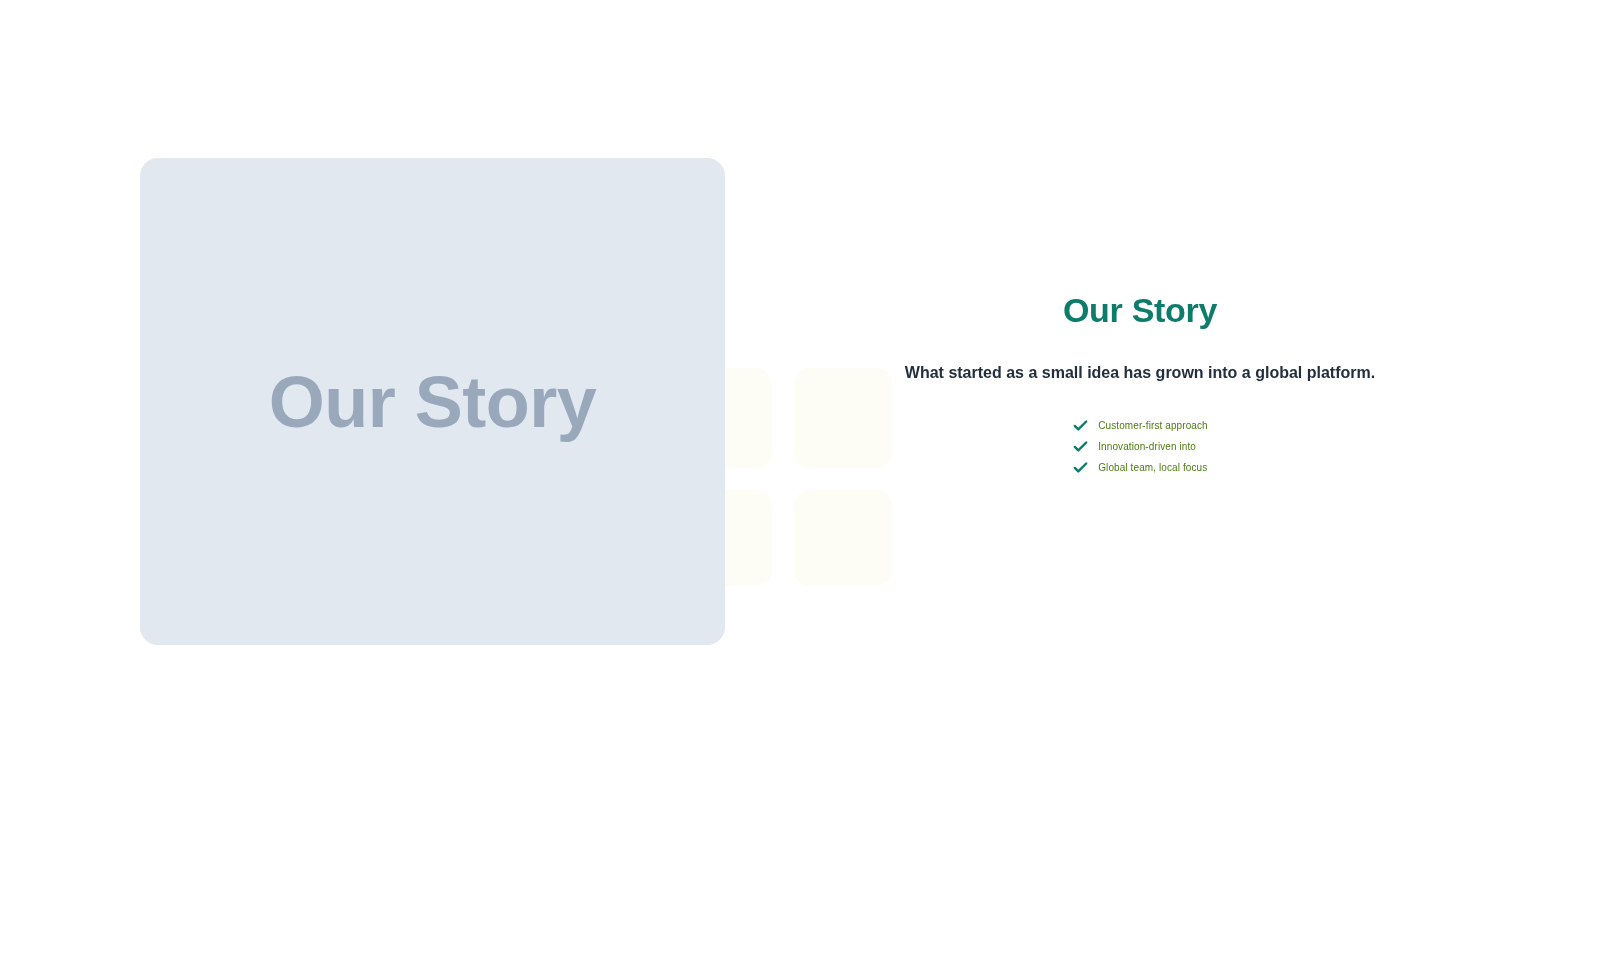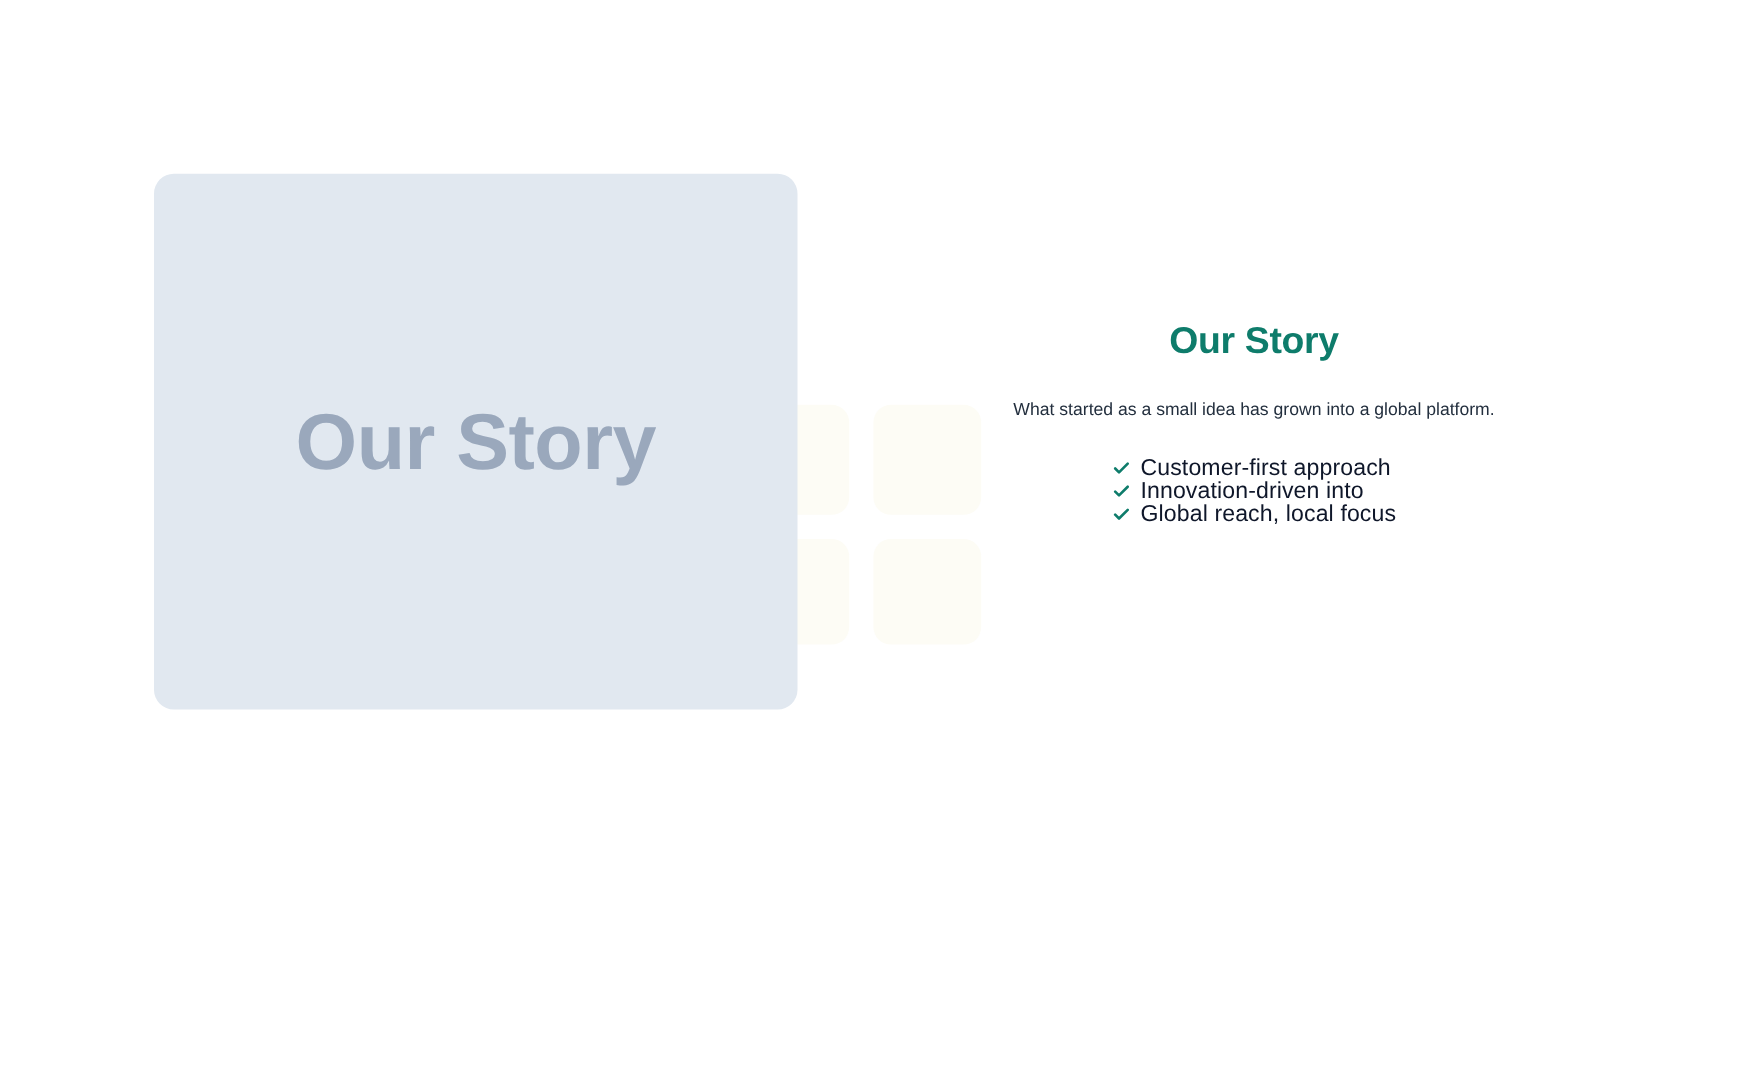--- a/index.html
+++ b/index.html
@@ -85,21 +85,21 @@
     font-size: 34px;
     font-weight: 700;
     color: #0E7C6B;
     letter-spacing: -0.3px;
     line-height: 1.2;
     margin-bottom: 30px;
   }
 
   .section-paragraph {
     font-size: 16px;
-    font-weight: 400;
+    font-weight: 700;
     color: #232F3E;
     line-height: 1.5;
     margin-bottom: 30px;
   }
 
   
   .feature-list {
     list-style: none;
     display: inline-block;
     text-align: left;
@@ -115,23 +115,23 @@
   .check-icon {
     flex: 0 0 auto;
     width: 17px;
     height: 17px;
     display: inline-flex;
     align-items: center;
     justify-content: center;
   }
   .check-icon svg { display: block; }
   .feature-label {
-    font-size: 21px;
+    font-size: 10px;
     font-weight: 400;
-    color: #0f172a;
+    color: #4d7c0f;
     letter-spacing: 0.1px;
   }
 </style>
 </head>
 <body>
 
 <div class="stage">
 
   <div class="deco-grid">
     <div class="deco-sq r1c1"></div>
@@ -169,19 +169,19 @@
         </span>
         <span class="feature-label">Innovation-driven into</span>
       </li>
 
       <li class="feature-item">
         <span class="check-icon">
           <svg width="17" height="17" viewBox="0 0 17 17" aria-hidden="true">
             <path d="M2.8 8.9 L6.3 12.4 L14.2 4.5" fill="none" stroke="#0E7C6B" stroke-width="2.4" stroke-linecap="round" stroke-linejoin="round"></path>
           </svg>
         </span>
-        <span class="feature-label">Global reach, local focus</span>
+        <span class="feature-label">Global team, local focus</span>
       </li>
 
     </ul>
   </div>
 
 </div>
 
 </body></html>

